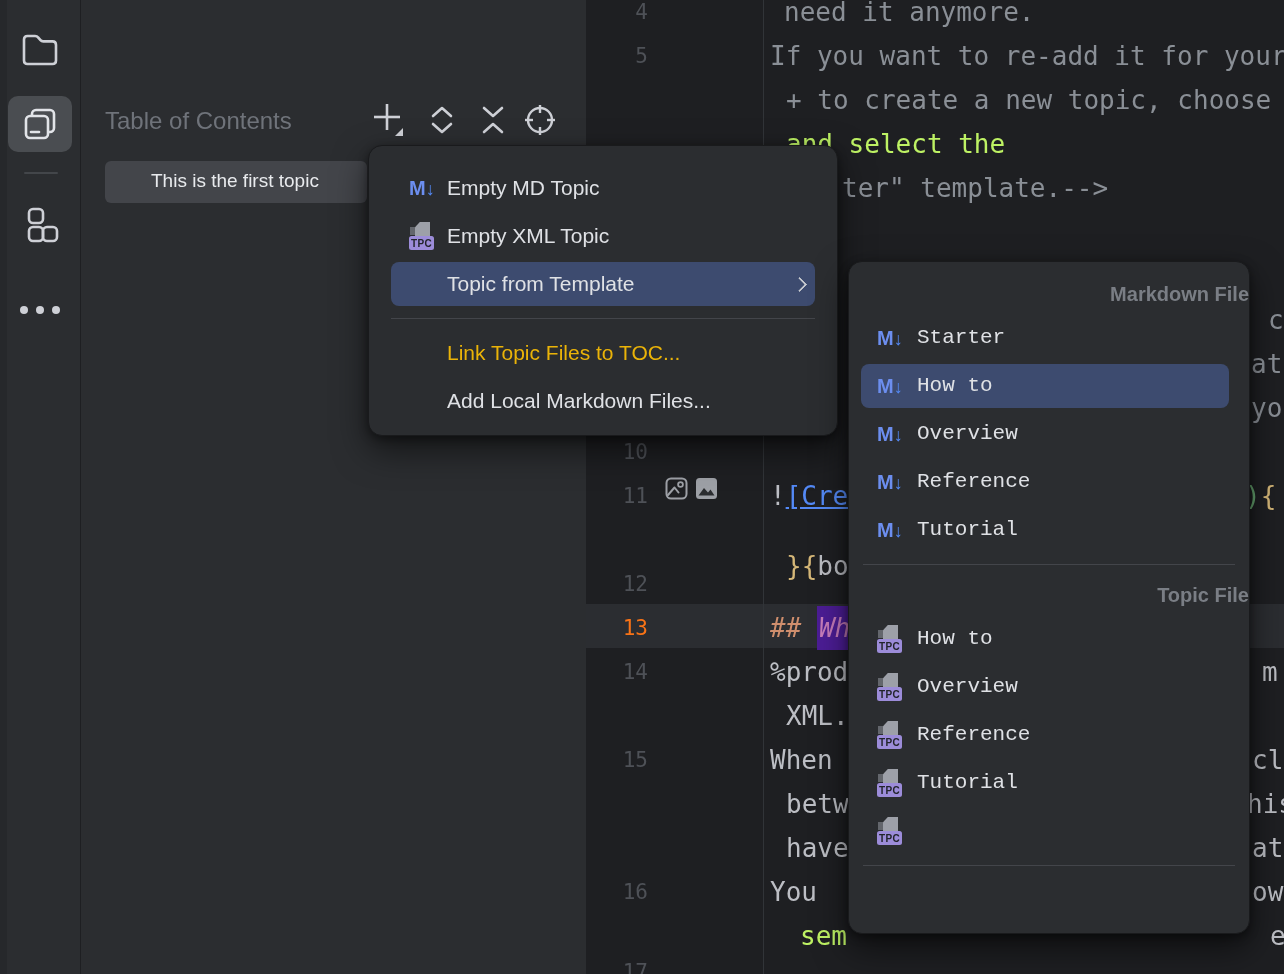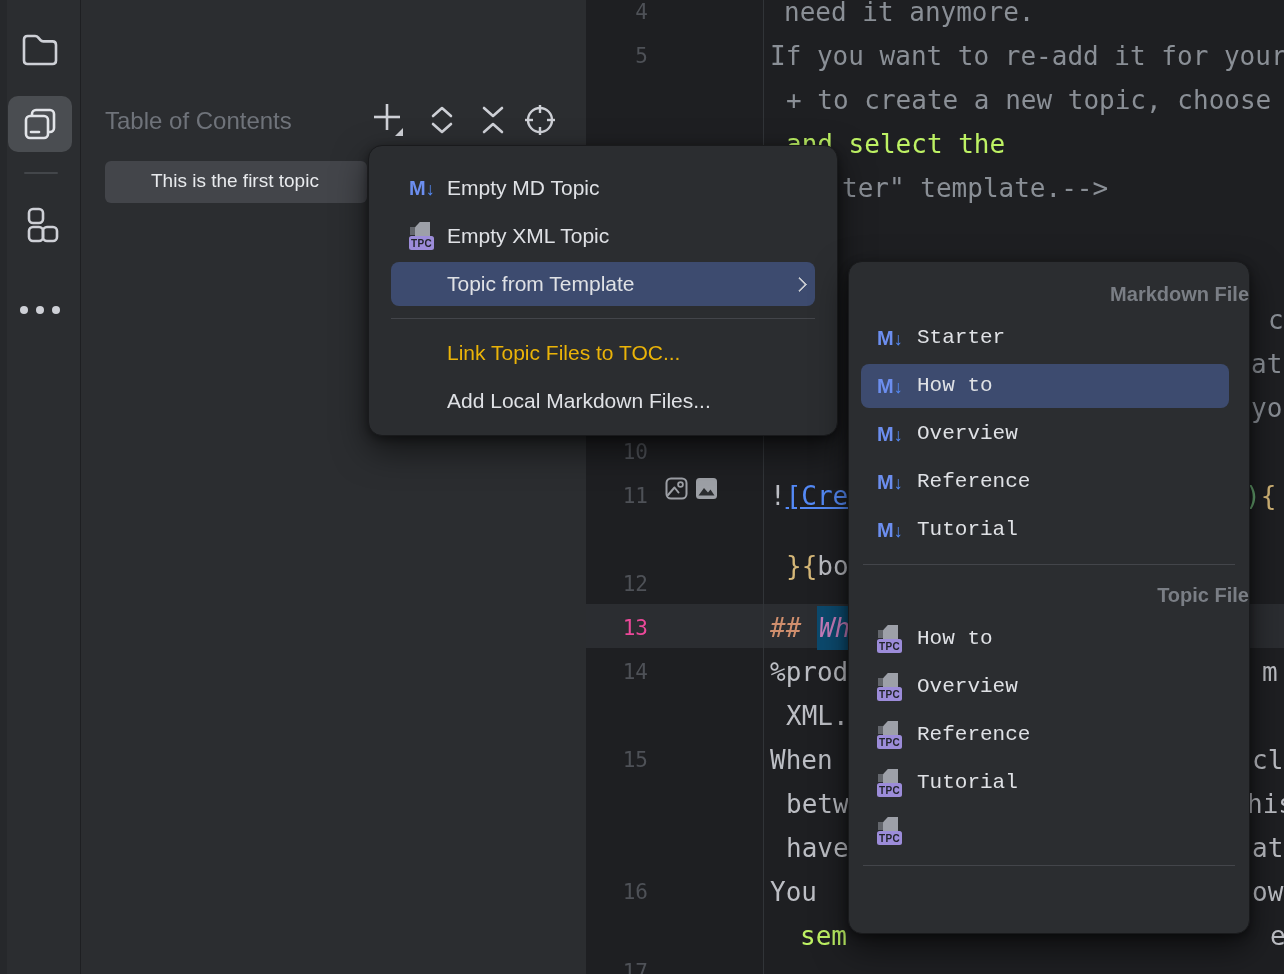--- a/index.html
+++ b/index.html
@@ -23,21 +23,21 @@
   .tab-underline{position:absolute;left:0px;top:85px;width:224px;height:4px;background:#6E7278;border-radius:2px;}
   .toc-bar-label{position:absolute;left:24px;top:107px;font-size:24px;color:#6F737A;}
   .tool-ico{position:absolute;top:103px;width:32px;height:34px;display:flex;align-items:center;justify-content:center;}
   .toc-item{position:absolute;left:24px;top:161px;width:262px;height:42px;background:#43454A;border-radius:6px;}
   .toc-item span{position:absolute;left:46px;top:9px;font-size:19px;color:#E8EAED;white-space:nowrap;}
   
   .editor{position:absolute;left:586px;top:0;width:698px;height:974px;background:#1E1F22;}
   .gutter-line{position:absolute;left:177px;top:0;width:1px;height:974px;background:#313438;}
   .caret-row{position:absolute;left:0;top:604px;width:698px;height:44px;background:#2B2D31;}
   .lnum{position:absolute;width:62px;text-align:right;font-family:"DejaVu Sans Mono",monospace;font-size:21px;color:#4E5157;line-height:44px;}
-  .lnum.cur{color:#ec4899;}
+  .lnum.cur{color:#f97316;}
   .frag{position:absolute;height:44px;line-height:44px;font-family:"DejaVu Sans Mono",monospace;font-size:26px;white-space:pre;}
   .gicons{position:absolute;left:79px;top:477px;display:flex;gap:7px;}
   
   .popup{position:absolute;background:#2B2D30;border:1px solid #191A1C;border-radius:14px;
          box-shadow:0 14px 34px rgba(0,0,0,.55),0 3px 10px rgba(0,0,0,.4);z-index:10;box-sizing:border-box;}
   .popup1{left:368px;top:145px;width:470px;height:291px;padding-top:18px;}
   .popup2{left:848px;top:261px;width:402px;height:673px;padding-top:12px;z-index:11;text-align:right;}
   .menu-item{position:relative;height:48px;}
   .menu-item .hl{position:absolute;left:22px;right:22px;top:2px;bottom:2px;border-radius:8px;background:#3D4B6F;}
   .popup2 .menu-item .hl{left:12px;right:20px;}
@@ -186,21 +186,21 @@
       <div class="frag" style="left: 184px; top: 34px;"><span style="color: rgb(138, 143, 150);">If you want to re-add it for your</span></div>
       <div class="frag" style="left: 200px; top: 78px;"><span style="color: rgb(138, 143, 150);">+ to create a new topic, choose </span></div>
       <div class="frag" style="left: 200px; top: 122px;"><span style="color: #bef264;">and select the</span></div>
       <div class="frag" style="left: 256px; top: 166px;"><span style="color: rgb(138, 143, 150);">ter" template.--&gt;</span></div>
       <div class="frag" style="left: 682px; top: 298px;"><span style="color: rgb(138, 143, 150);">c</span></div>
       <div class="frag" style="left: 665px; top: 342px;"><span style="color: rgb(138, 143, 150);">at</span></div>
       <div class="frag" style="left: 665px; top: 386px;"><span style="color: rgb(138, 143, 150);">yo</span></div>
       <div class="frag" style="left: 184px; top: 474px;"><span style="color: rgb(188, 190, 196);">!</span><span style="color: rgb(84, 138, 247); text-decoration: underline;">[Cre</span></div>
       <div class="frag" style="left: 659px; top: 474px;"><span style="color: rgb(106, 171, 115);">)</span><span style="color: rgb(213, 183, 120);">{</span></div>
       <div class="frag" style="left: 200px; top: 518px; margin-top: 26px;"><span style="color: rgb(213, 183, 120);">}{</span><span style="color: rgb(188, 190, 196);">bo</span></div>
-      <div class="frag" style="left: 184px; top: 606px;"><span style="color: rgb(207, 142, 109); font-style: italic;">## </span><span style="color: rgb(199, 125, 187); font-style: italic; background: #0c4a6e; padding: 7px 2px;">Wh</span></div>
+      <div class="frag" style="left: 184px; top: 606px;"><span style="color: rgb(207, 142, 109); font-style: italic;">## </span><span style="color: rgb(199, 125, 187); font-style: italic; background: #4c1d95; padding: 7px 2px;">Wh</span></div>
       <div class="frag" style="left: 184px; top: 650px;"><span style="color: rgb(188, 190, 196);">%prod</span></div>
       <div class="frag" style="left: 676px; top: 650px;"><span style="color: rgb(188, 190, 196);">m</span></div>
       <div class="frag" style="left: 200px; top: 694px; text-align: right;"><span style="color: rgb(188, 190, 196);">XML.</span></div>
       <div class="frag" style="left: 184px; top: 738px;"><span style="color: rgb(188, 190, 196);">When</span></div>
       <div class="frag" style="left: 666px; top: 738px;"><span style="color: rgb(188, 190, 196);">cl</span></div>
       <div class="frag" style="left: 200px; top: 782px;"><span style="color: rgb(188, 190, 196);">betw</span></div>
       <div class="frag" style="left: 661px; top: 782px;"><span style="color: rgb(188, 190, 196);">his</span></div>
       <div class="frag" style="left: 200px; top: 826px;"><span style="color: rgb(188, 190, 196);">have</span></div>
       <div class="frag" style="left: 666px; top: 826px;"><span style="color: rgb(188, 190, 196);">at</span></div>
       <div class="frag" style="left: 184px; top: 870px;"><span style="color: rgb(188, 190, 196);">You</span></div>

